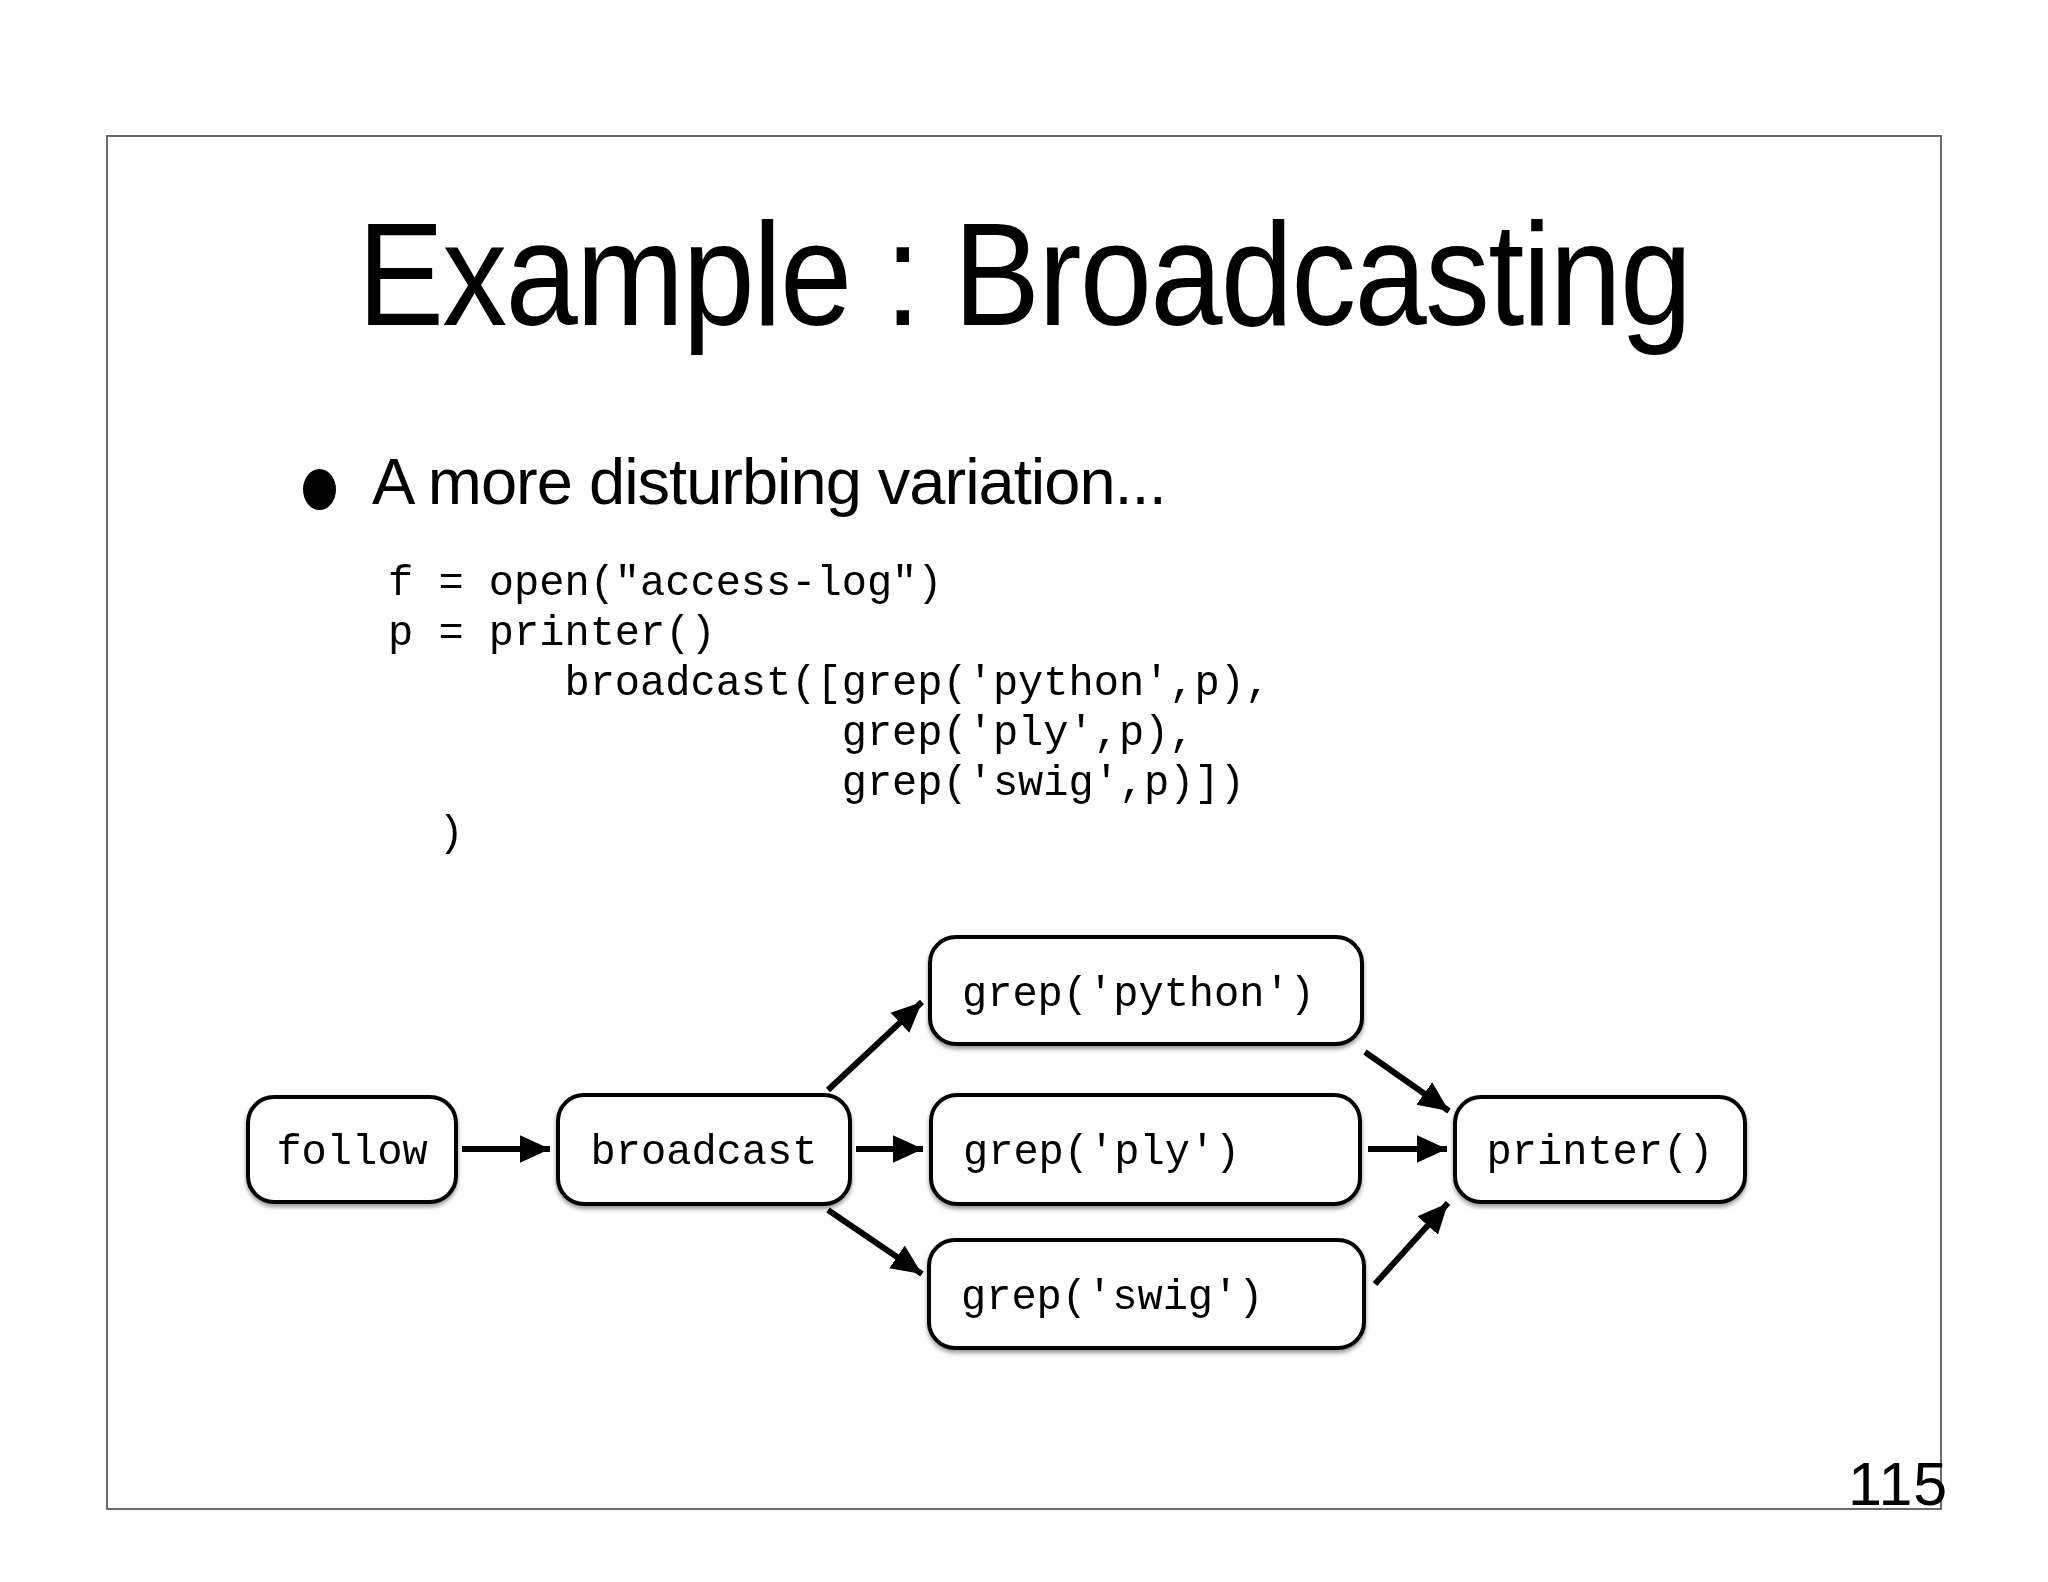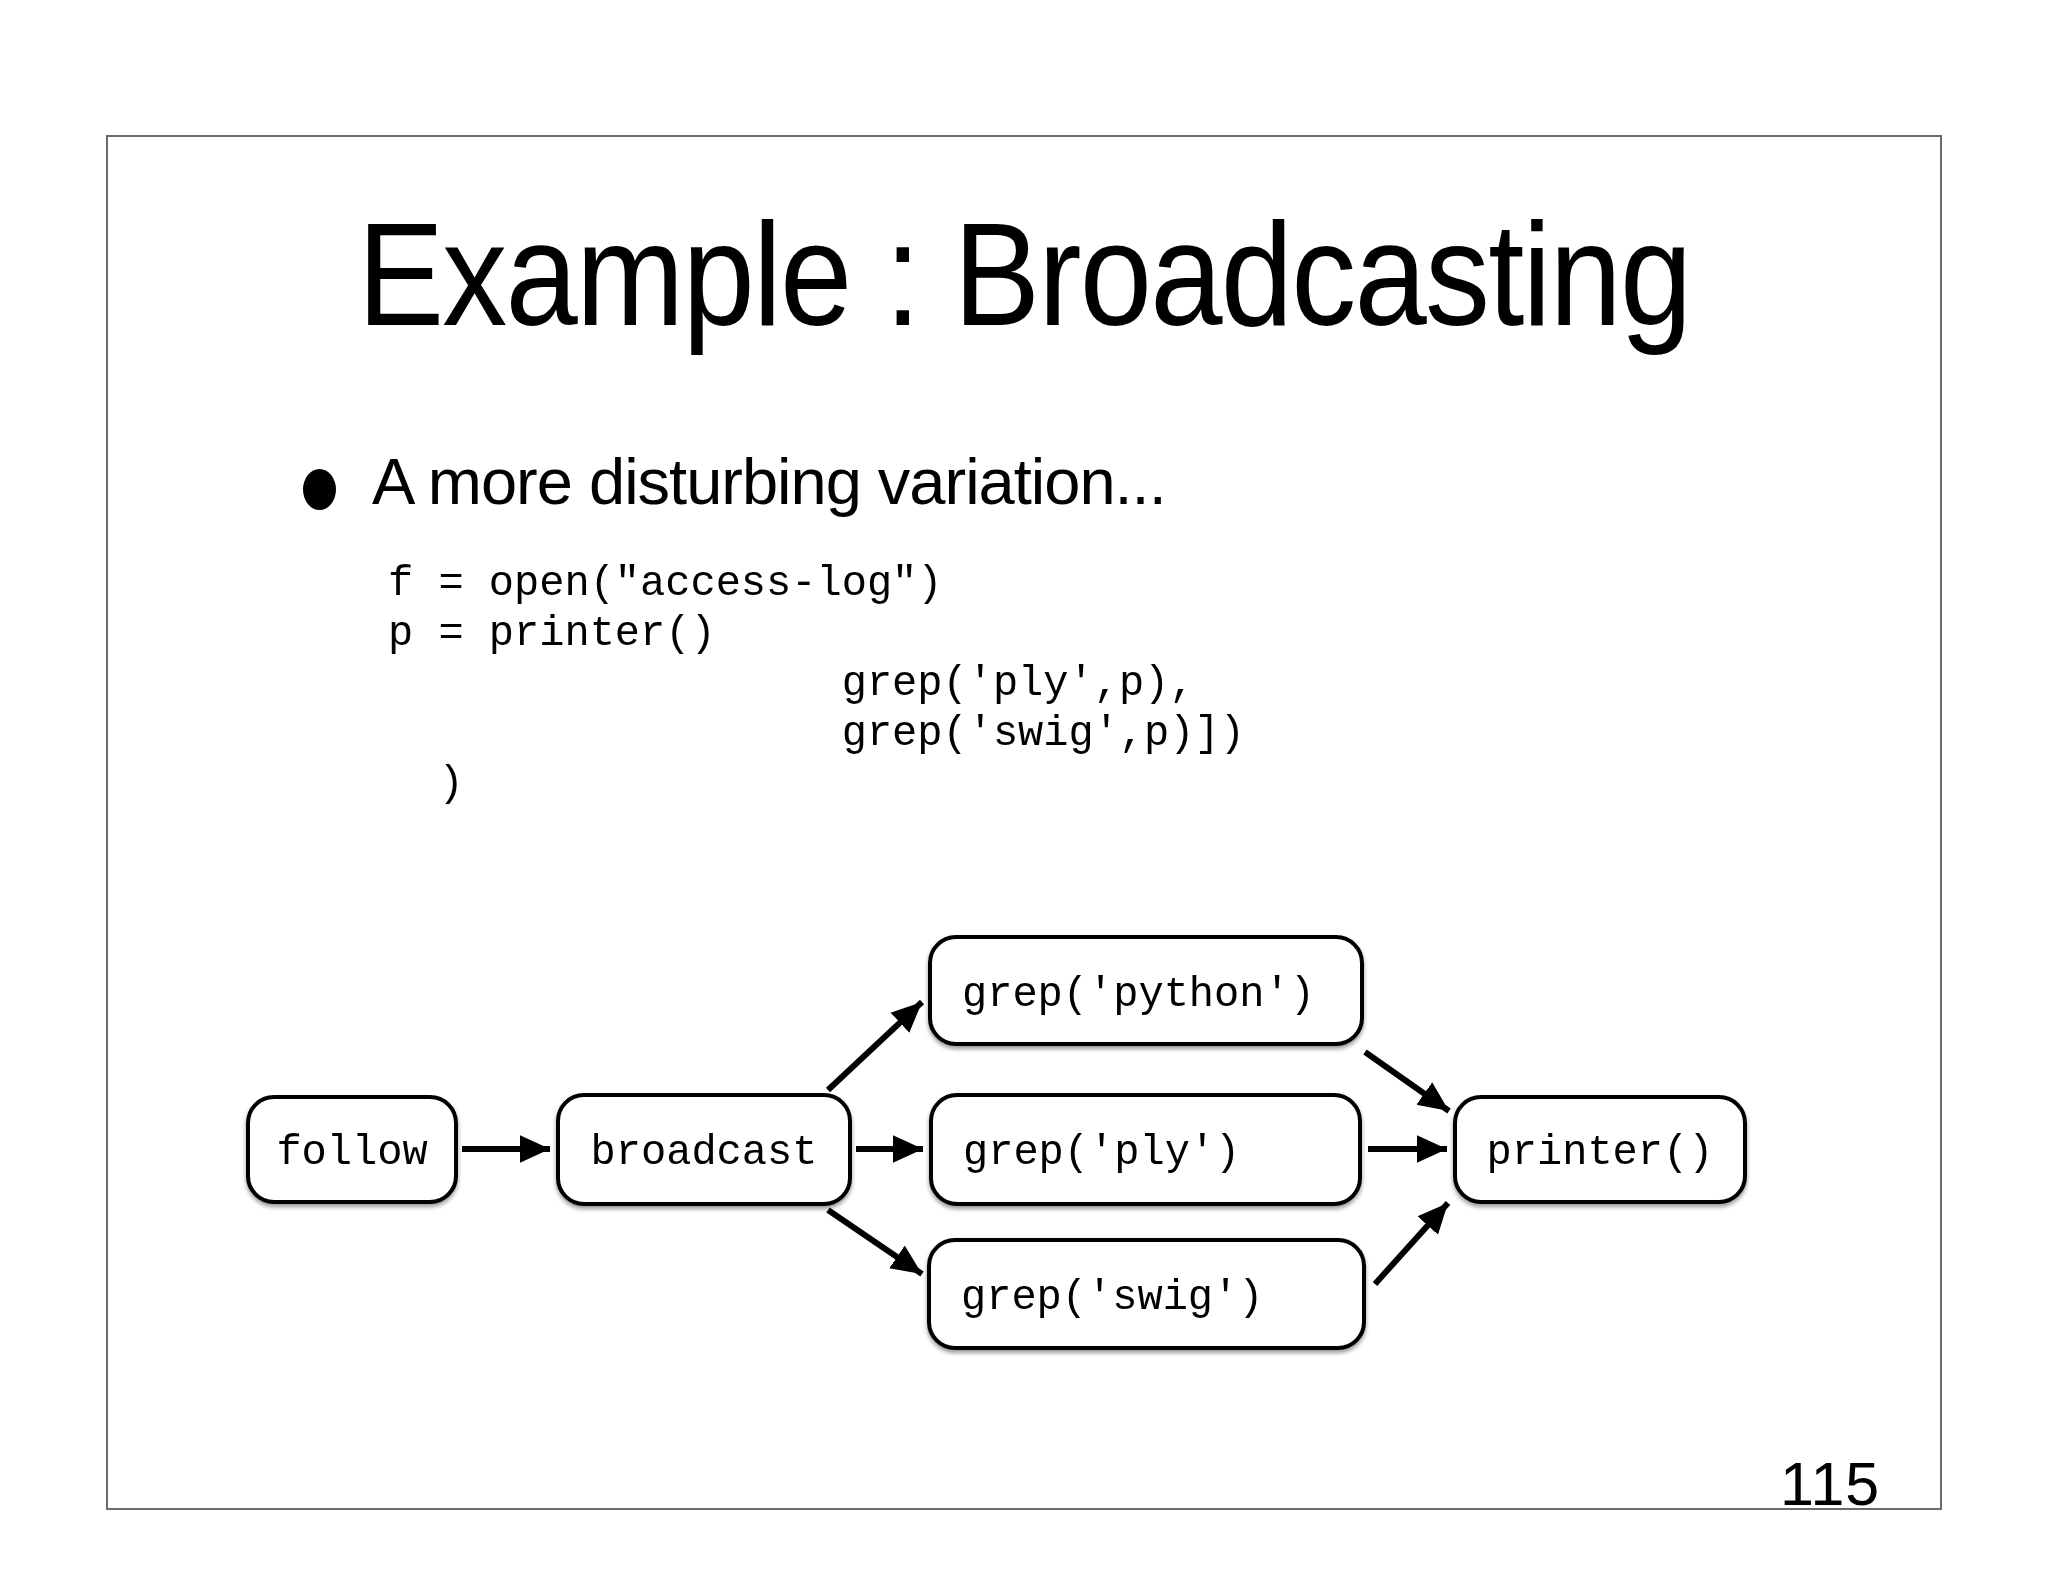--- a/index.html
+++ b/index.html
@@ -105,21 +105,21 @@
     font-size: 26px;
     letter-spacing: -0.2px;
     white-space: pre;
   }
   #footer a {
     color: #000000;
     text-decoration: underline;
   }
   #page-number {
     position: absolute;
-    left: 1780px;
+    left: 1848px;
     top: 1417px;
     font-size: 61px;
     letter-spacing: 1px;
   }
 </style>
 </head>
 <body>
 
 <div id="slide">
 
@@ -130,20 +130,21 @@
   </div>
 
   <div id="bullet-row">
     <div id="bullet-dot"></div>
     <div id="bullet-text">A more disturbing variation...</div>
   </div>
 
   <div id="code-block">
     <div class="code-line">f = open("access-log")</div>
     <div class="code-line">p = printer()</div>
+    <div class="code-line">       broadcast([grep('python',p),</div>
     <div class="code-line">                  grep('ply',p),</div>
     <div class="code-line">                  grep('swig',p)])</div>
     <div class="code-line">  )</div>
   </div>
 
   <svg id="diagram" width="1620" height="480" viewBox="0 0 1620 480">
     <defs>
       <marker id="arrowhead" viewBox="0 0 12 12" refX="11" refY="6" markerWidth="5.5" markerHeight="5.5" orient="auto">
         <path d="M0,1 L11,6 L0,11 z" fill="#000000"></path>
       </marker>

